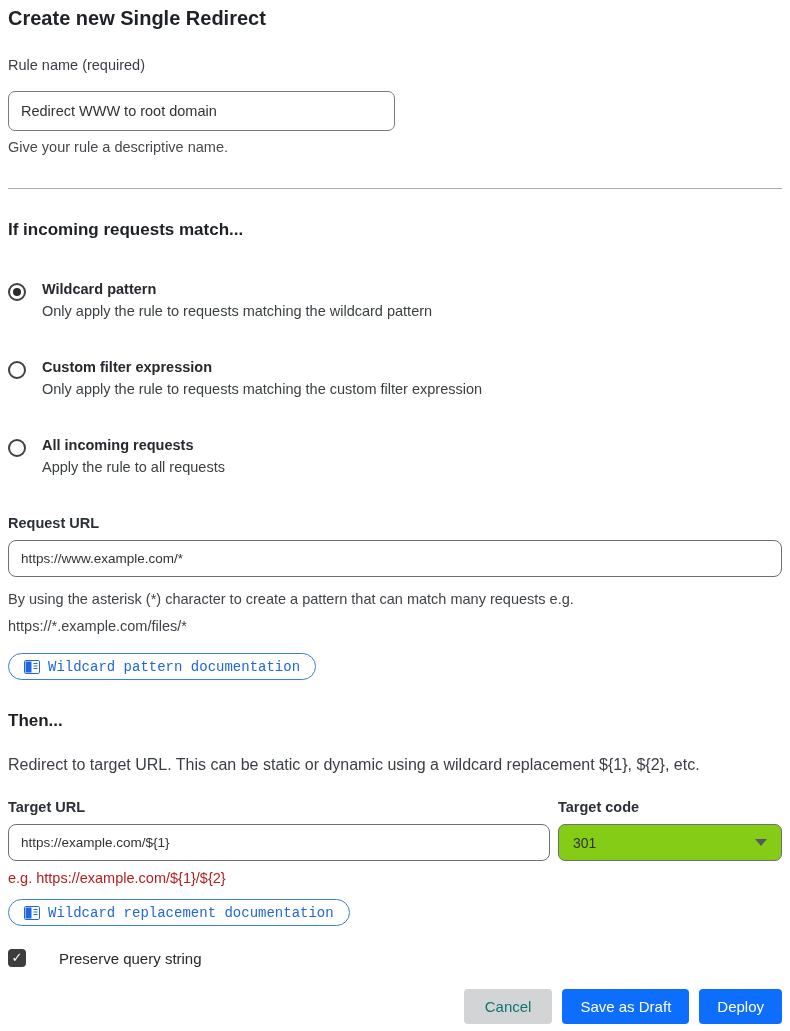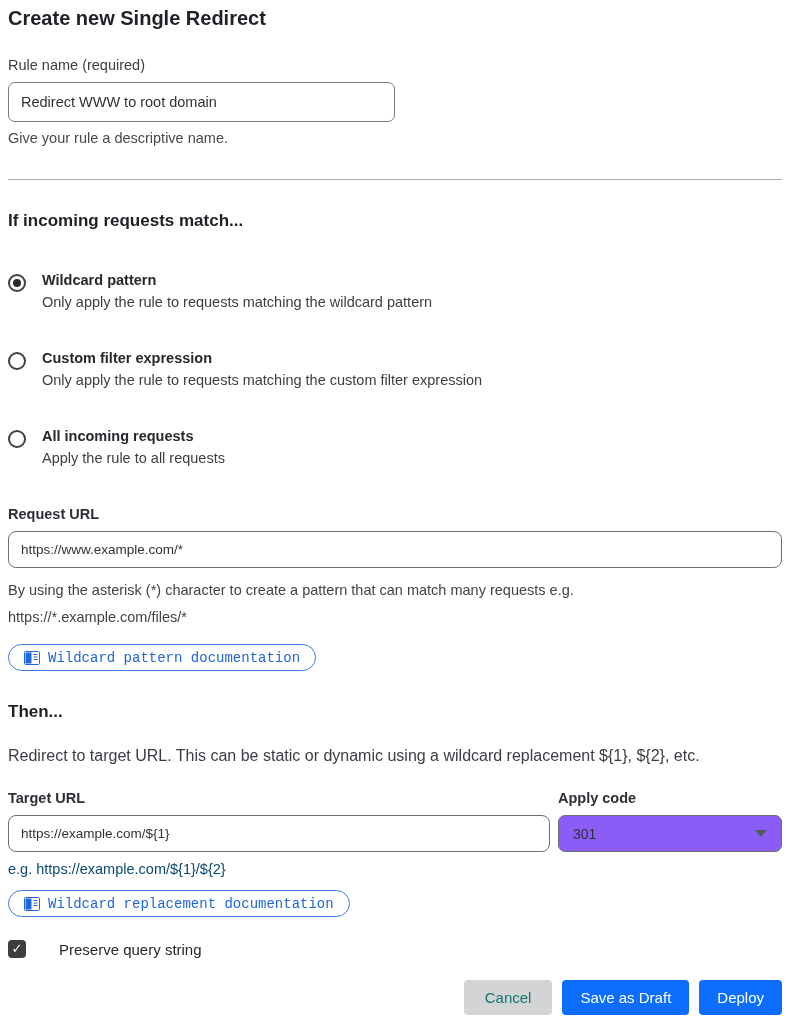--- a/index.html
+++ b/index.html
@@ -15,21 +15,21 @@
     margin-top: 7px;
     font-size: 20px;
     font-weight: 700;
     color: #1e2125;
   }
 
   .field-label { margin-top: 27px; font-size: 14.5px; color: #3a3e44; }
 
   .rule-name-input {
     display: block;
-    margin-top: 9px;
+    margin-top: 18px;
     width: 387px;
     height: 40px;
     border: 1.5px solid #7a7a7a;
     border-radius: 7px;
     padding: 12px 12px;
     font-family: inherit;
     font-size: 14.5px;
     color: #303336;
     outline: none;
     background: #fff;
@@ -115,37 +115,37 @@
   .target-row { margin-top: 25px; display: flex; gap: 8px; }
   .target-col { flex: 1 1 auto; }
   .status-col { flex: 0 0 224px; }
   .target-row .wide-input { margin-top: 9px; }
 
   .select-box {
     margin-top: 9px;
     height: 37px;
     border: 1px solid #6f6f6f;
     border-radius: 7px;
-    background: #8b5cf6;
+    background: #84cc16;
     display: flex;
     align-items: center;
     padding: 0 14px;
     font-size: 14px;
     color: #303336;
     cursor: pointer;
   }
   .select-caret {
     margin-left: auto;
     width: 0; height: 0;
     border-left: 6px solid transparent;
     border-right: 6px solid transparent;
     border-top: 7px solid #555a60;
   }
 
-  .eg-help { margin-top: 9px; font-size: 14.5px; color: #0c4a6e; }
+  .eg-help { margin-top: 9px; font-size: 14.5px; color: #b91c1c; }
 
   .checkbox-row { margin-top: 23px; display: flex; align-items: center; }
   .checkbox {
     width: 18px; height: 18px;
     border-radius: 4px;
     background: #3d3d3d;
     color: #ffffff;
     font-size: 13px;
     line-height: 18px;
     text-align: center;
@@ -236,21 +236,21 @@
   <h2 class="section-heading">Then...</h2>
 
   <p class="then-desc">Redirect to target URL. This can be static or dynamic using a wildcard replacement ${1}, ${2}, etc.</p>
 
   <div class="target-row">
     <div class="target-col">
       <div class="sub-label">Target URL</div>
       <input class="wide-input" type="text" value="https://example.com/${1}" style="">
     </div>
     <div class="status-col">
-      <div class="sub-label">Apply code</div>
+      <div class="sub-label">Target code</div>
       <div class="select-box">
         <span>301</span>
         <span class="select-caret"></span>
       </div>
     </div>
   </div>
 
   <div class="eg-help">e.g. https://example.com/${1}/${2}</div>
 
   <button class="doc-pill">

